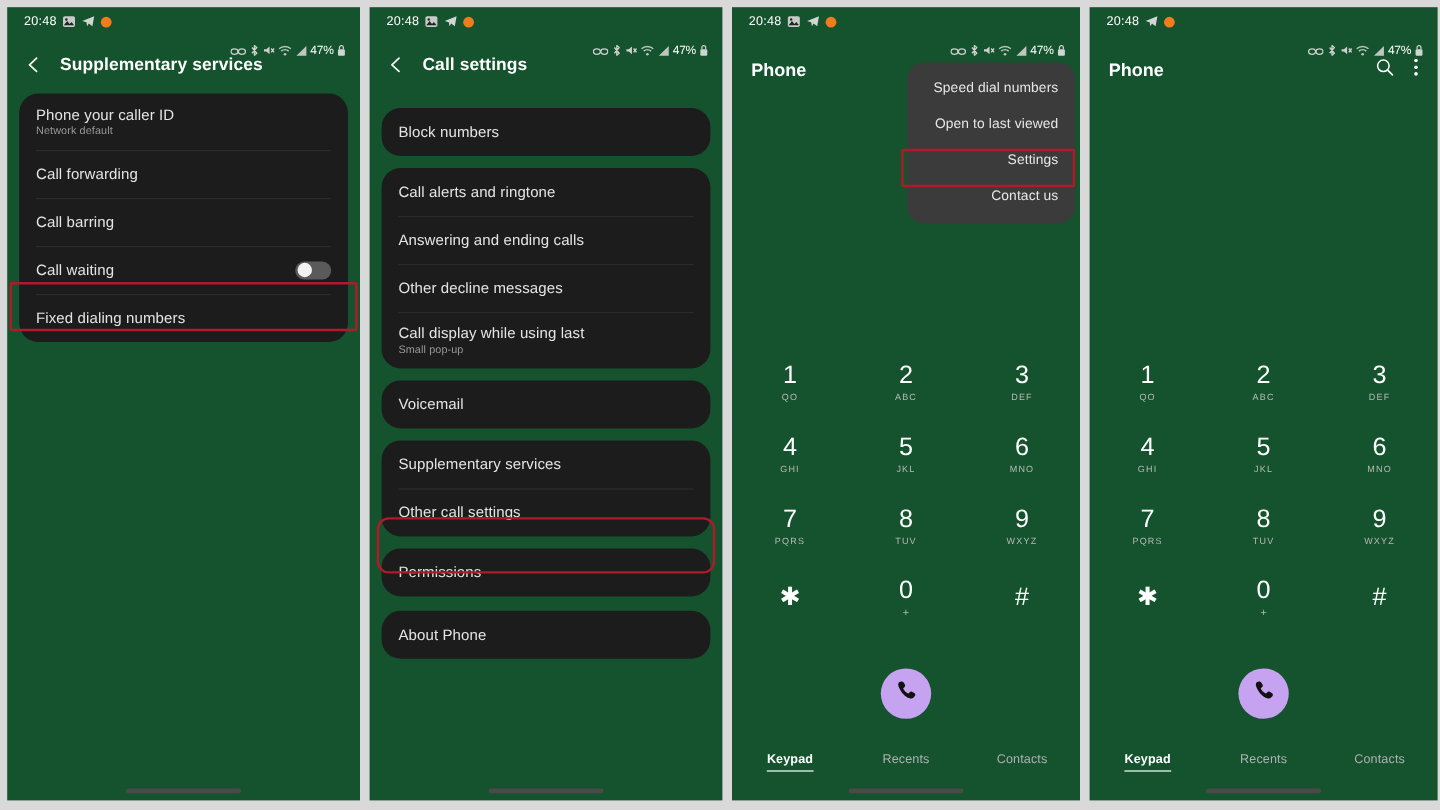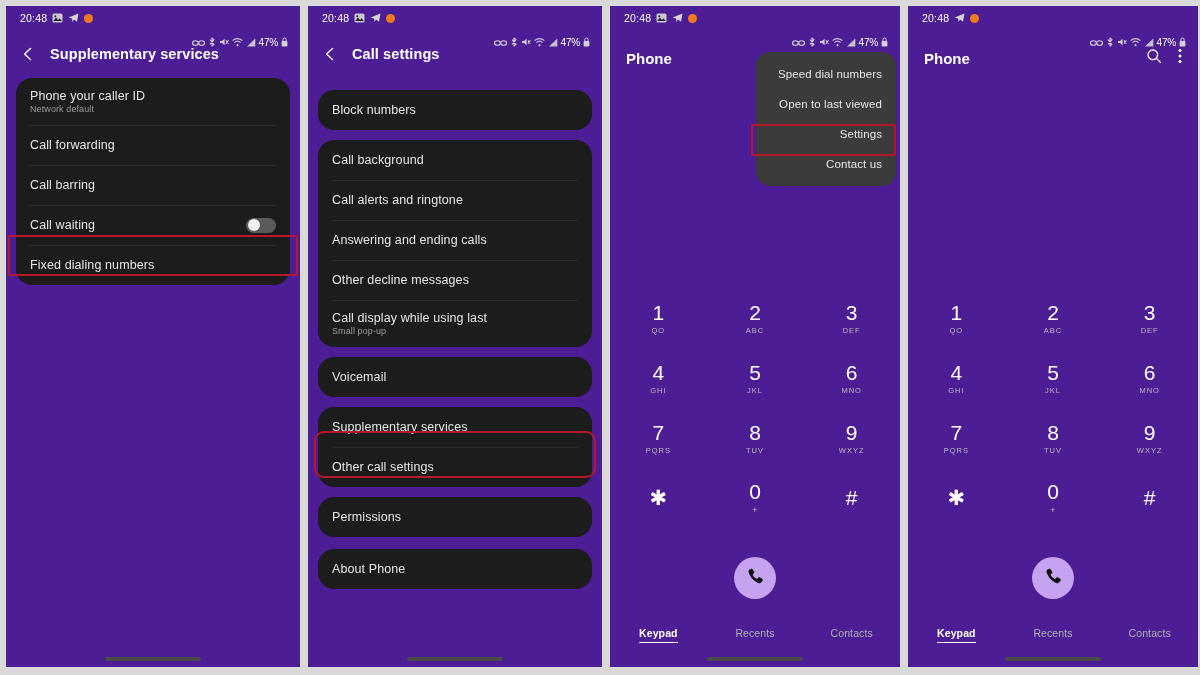--- a/index.html
+++ b/index.html
@@ -12,21 +12,21 @@
   .screens {
     position: relative;
     width: 1200px; height: 675px;
     display: flex;
     background: #d9d9d9;
     padding: 6px 0 0 6px;
   }
   .panel {
     position: relative;
     height: 661px;
-    background: #4c1d95;
+    background: #14532d;
     overflow: hidden;
     flex: 0 0 auto;
     color: #fff;
   }
   .panel.p1 { width: 294px; }
   .panel.p2 { width: 294px; margin-left: 8px; }
   .panel.p3 { width: 290px; margin-left: 8px; }
   .panel.p4 { width: 290px; margin-left: 8px; }
 
   
@@ -374,25 +374,20 @@
 
       <div class="card">
         <div class="row">
           <div class="txt">
               <span class="lbl">Block numbers</span>
             </div>
         </div>
       </div>
 
       <div class="card">
-        <div class="row">
-          <div class="txt">
-              <span class="lbl">Call background</span>
-            </div>
-        </div>
         <div class="row">
           <div class="txt">
               <span class="lbl">Call alerts and ringtone</span>
             </div>
         </div>
         <div class="row">
           <div class="txt">
               <span class="lbl">Answering and ending calls</span>
             </div>
         </div>

